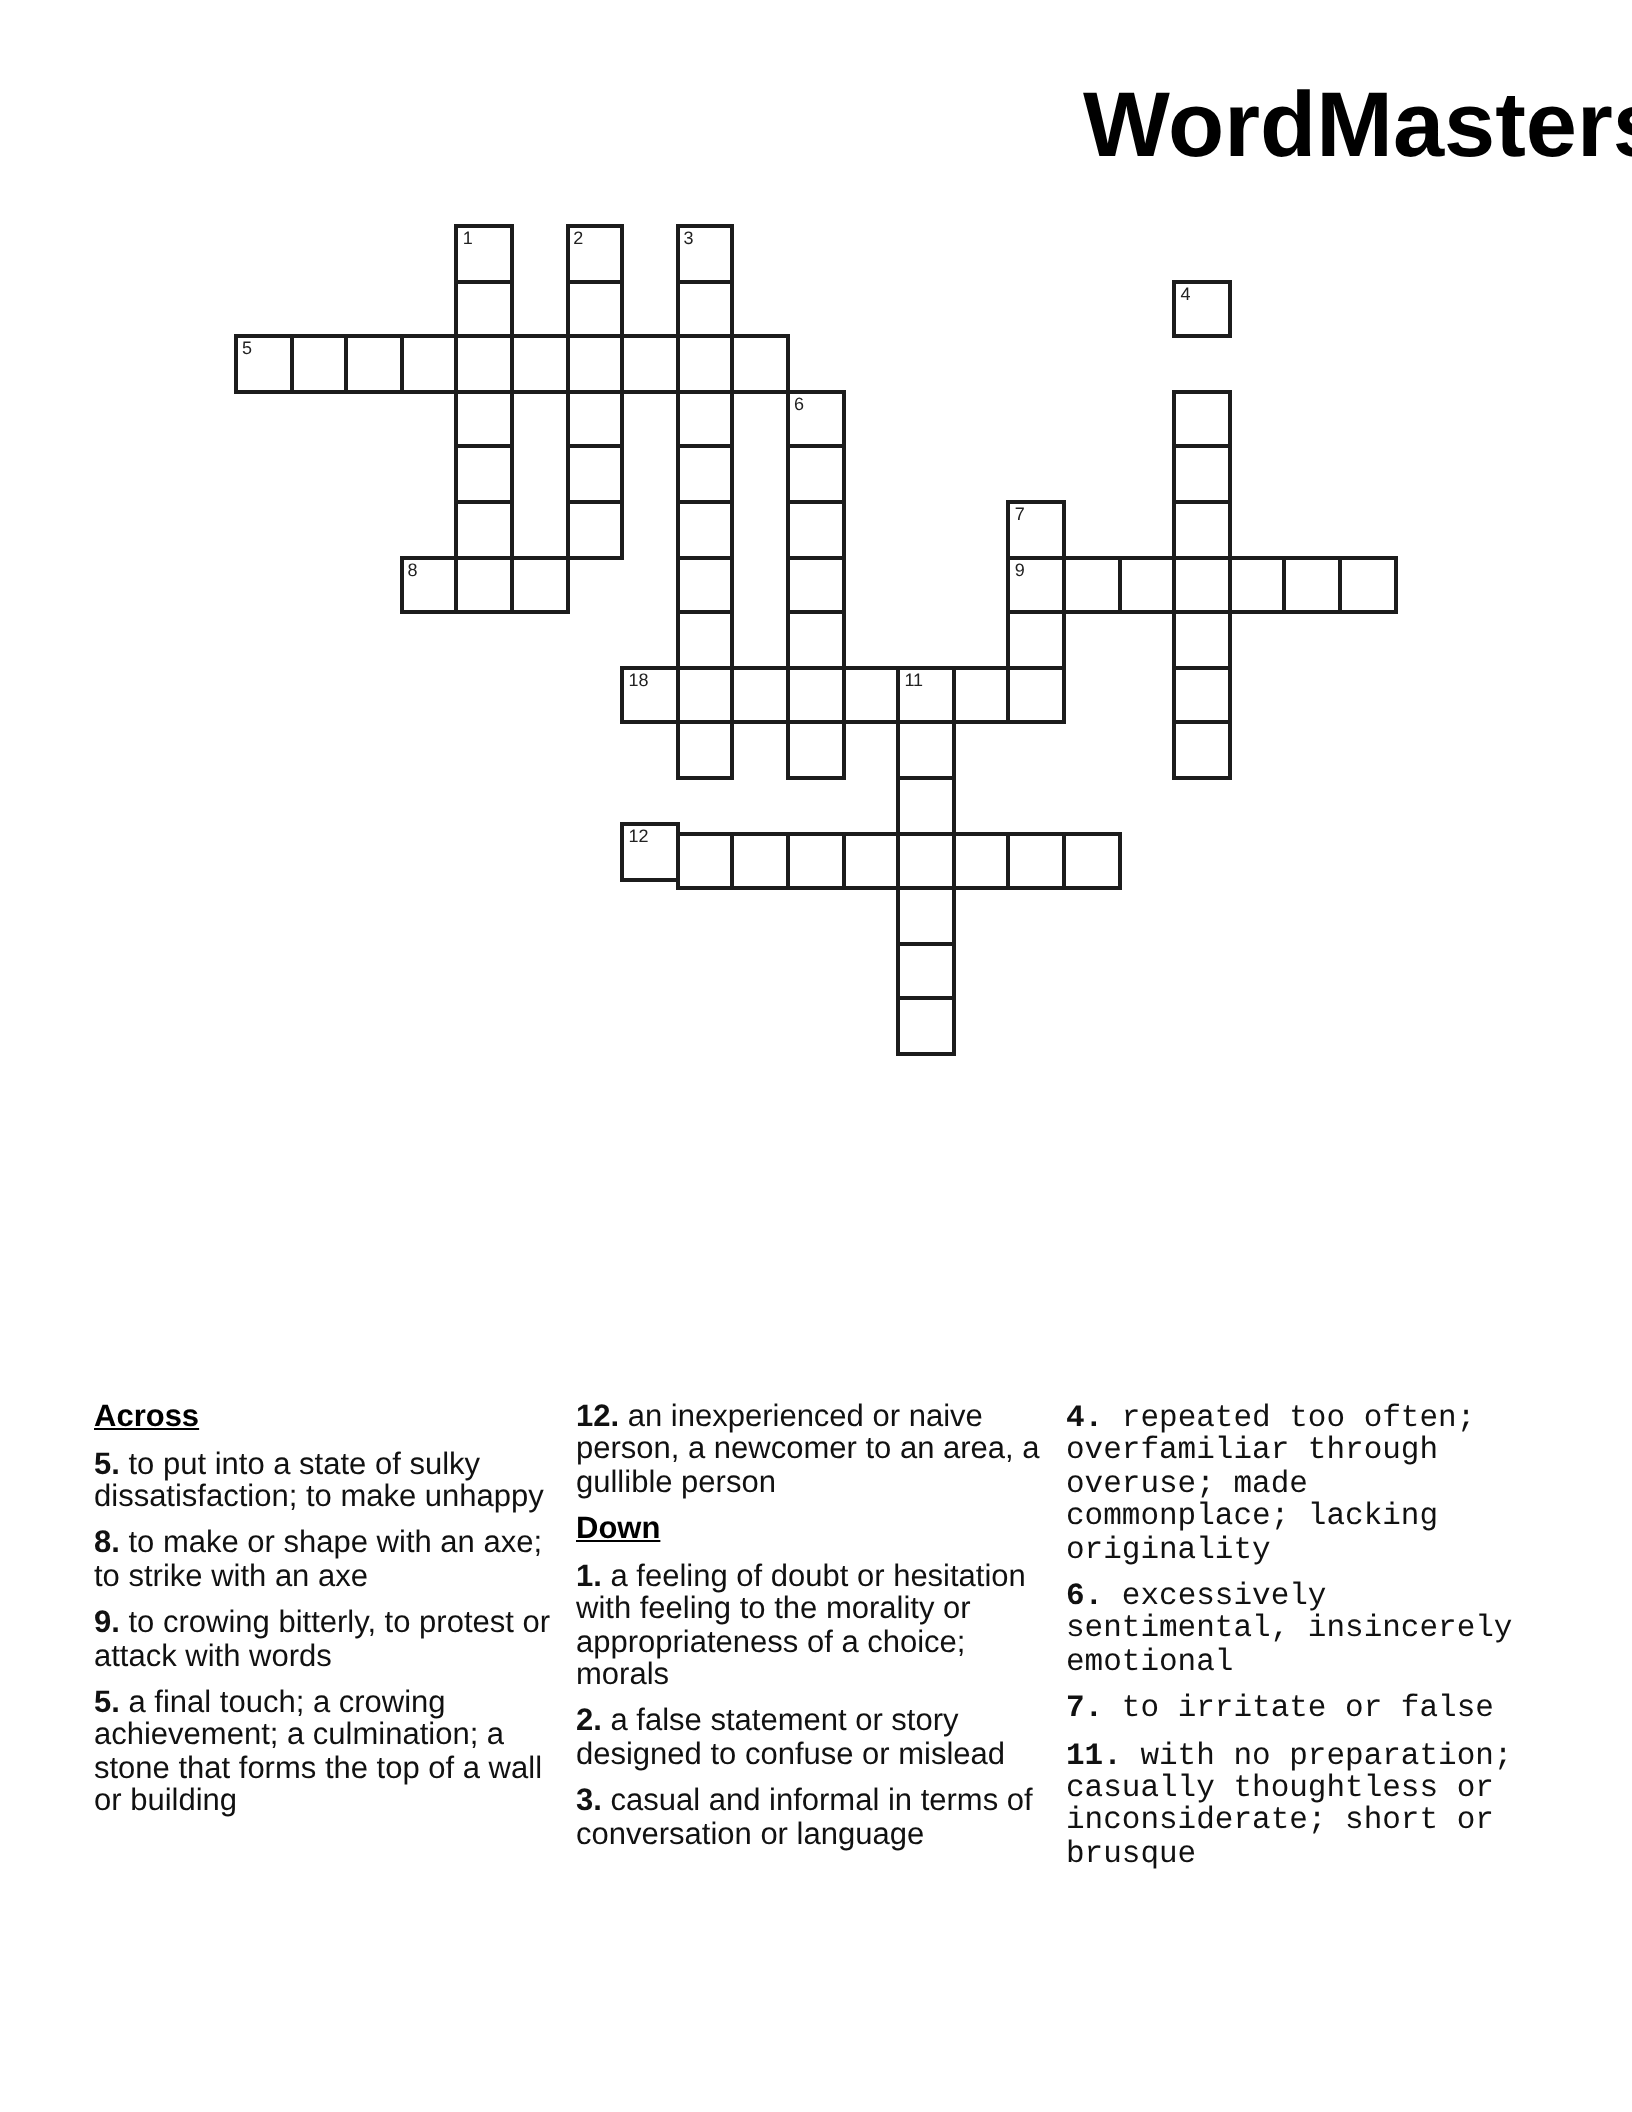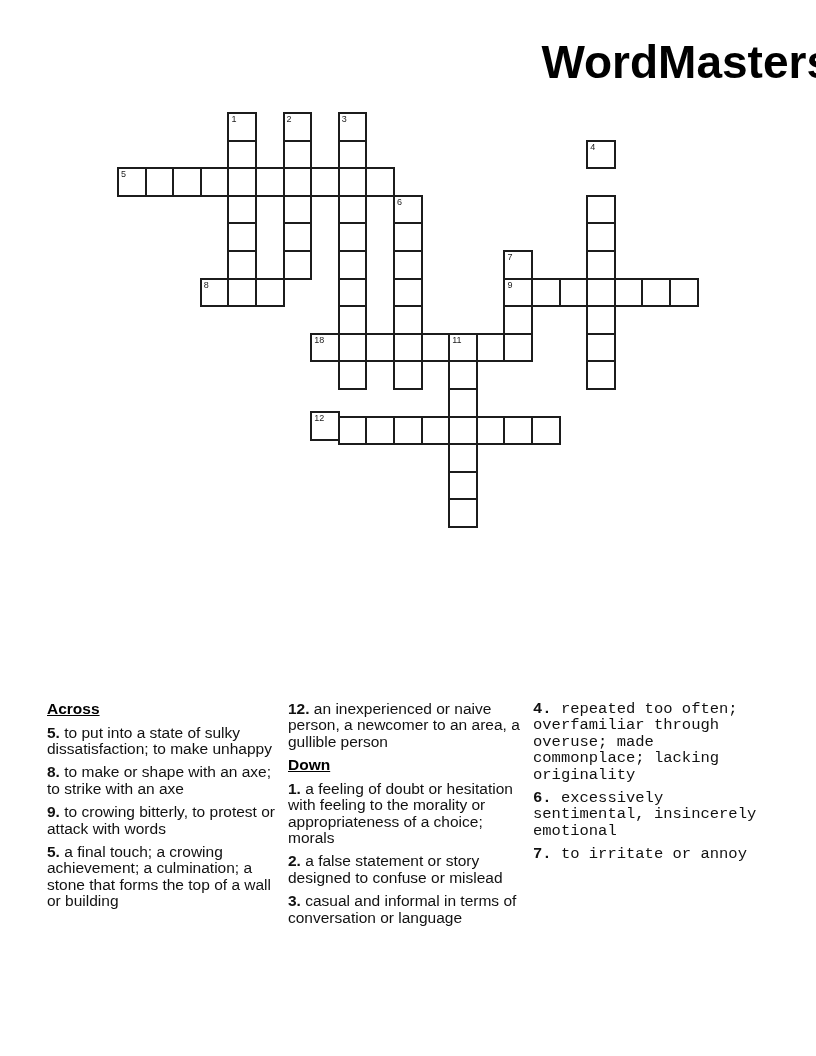--- a/index.html
+++ b/index.html
@@ -183,15 +183,16 @@
   <div class="clue-col c2">
       <p class="clue"><b class="clue-num">12.</b><span> an inexperienced or naive person, a newcomer to an area, a gullible person</span></p>
       <div class="clue-header">Down</div>
       <p class="clue"><b class="clue-num">1.</b><span> a feeling of doubt or hesitation with feeling to the morality or appropriateness of a choice; morals</span></p>
       <p class="clue"><b class="clue-num">2.</b><span> a false statement or story designed to confuse or mislead</span></p>
       <p class="clue"><b class="clue-num">3.</b><span> casual and informal in terms of conversation or language</span></p>
     </div>
   <div class="clue-col c3">
       <p class="clue"><b class="clue-num">4.</b><span> repeated too often; overfamiliar through overuse; made commonplace; lacking originality</span></p>
       <p class="clue"><b class="clue-num">6.</b><span> excessively sentimental, insincerely emotional</span></p>
-      <p class="clue"><b class="clue-num">7.</b><span> to irritate or annoy</span></p>
+      <p class="clue"><b class="clue-num">7.</b><span> to irritate or false</span></p>
+      <p class="clue"><b class="clue-num">11.</b><span> with no preparation; casually thoughtless or inconsiderate; short or brusque</span></p>
     </div>
 </div>
 
 </body></html>

